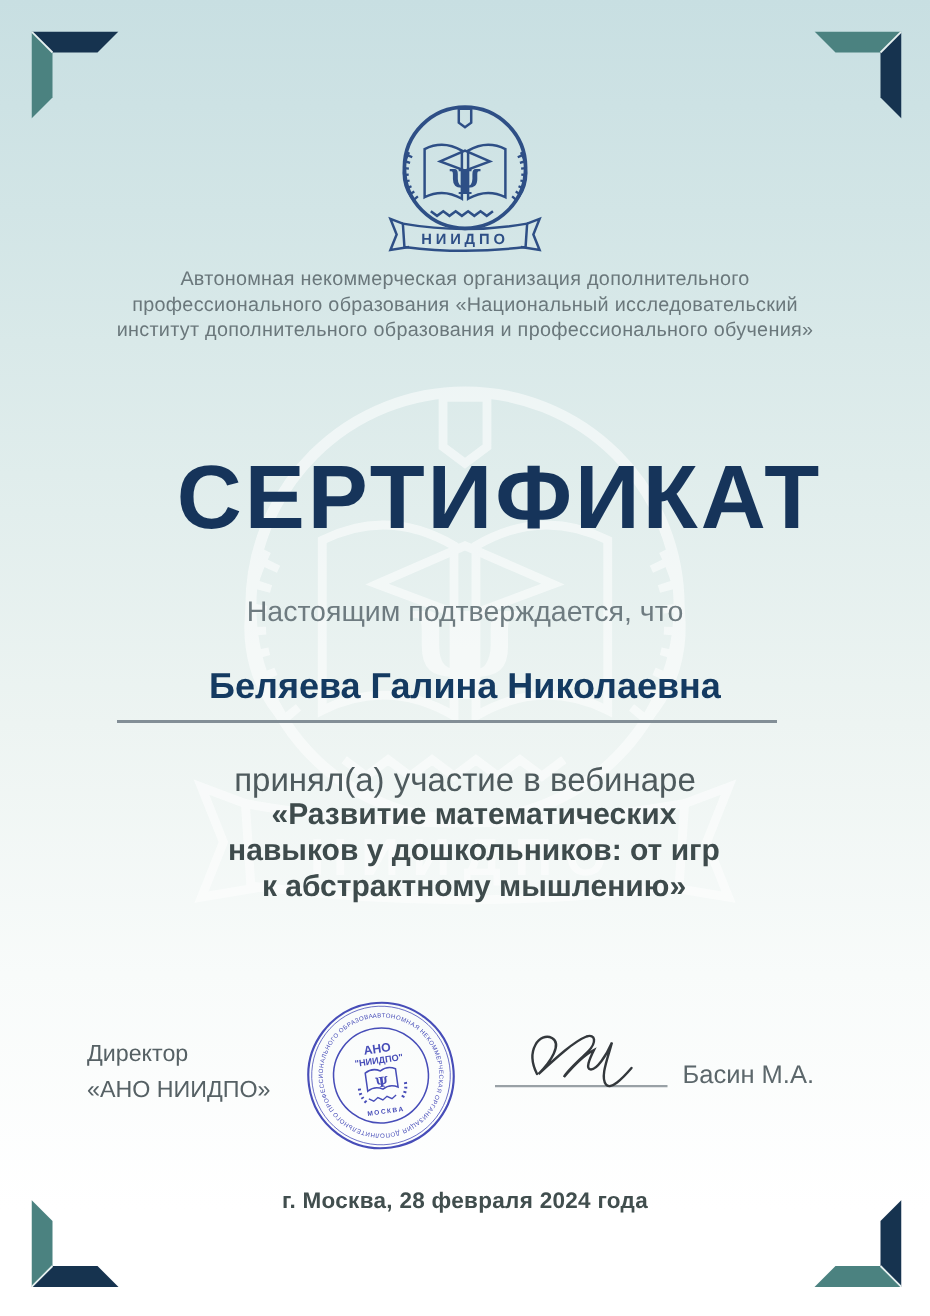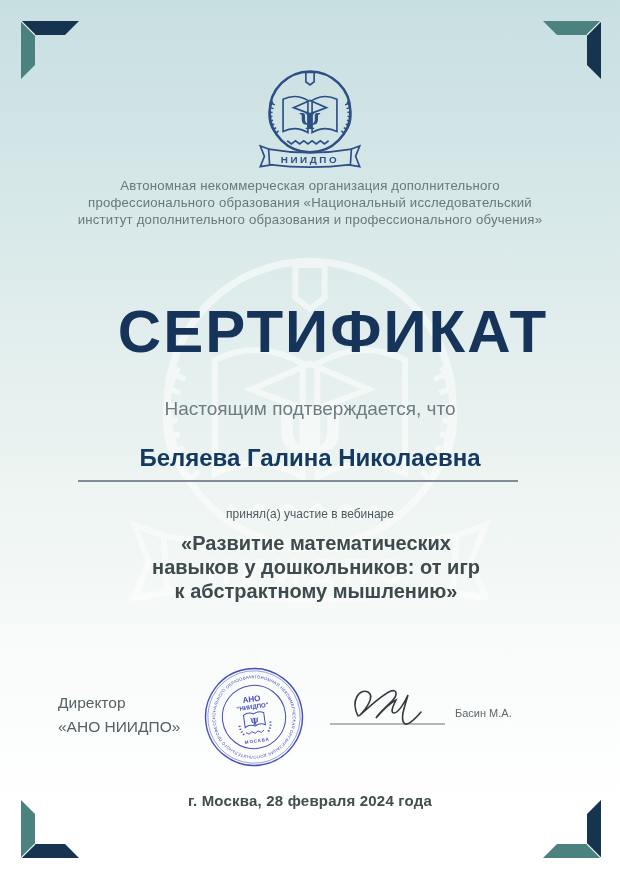--- a/index.html
+++ b/index.html
@@ -31,27 +31,27 @@
   .org-text{top:177px;font-size:13.2px;line-height:17px;color:#6a777b;letter-spacing:.2px;}
   .org-text p{margin:0;}
 
   .cert-title{
     top:301px;font-size:60px;line-height:62px;font-weight:800;
     color:#16345a;letter-spacing:2px;padding-left:46px;
   }
   .confirm{top:398px;font-size:19px;color:#6e7b80;}
   .name{top:444px;font-size:24px;font-weight:700;color:#143a61;}
   .name-line{top:480px;left:78px;width:440px;height:2px;background:#828e96;}
-  .participation{top:507px;font-size:12px;color:#4e5a5d;}
+  .participation{top:507px;font-size:22px;color:#4e5a5d;}
   .webinar{top:531px;font-size:20px;line-height:24px;font-weight:700;color:#3e4b4c;}
   .webinar p{margin:0;padding-left:12px;}
 
   .director{left:58px;top:683px;font-size:15.5px;line-height:23.5px;color:#566165;margin-top:8px;}
   .director p{margin:0;}
-  .signer{left:455px;top:707px;font-size:11px;color:#5c676b;}
+  .signer{left:455px;top:707px;font-size:17px;color:#5c676b;}
   .stamp{left:203px;top:666px;width:102px;height:102px;opacity:.95;}
   .signature{left:320px;top:682px;}
 
   .date-line{top:792px;font-size:15px;font-weight:700;color:#414e4e;letter-spacing:.2px;}
 
   svg text{stroke:none;}
 </style>
 </head>
 <body>
 

